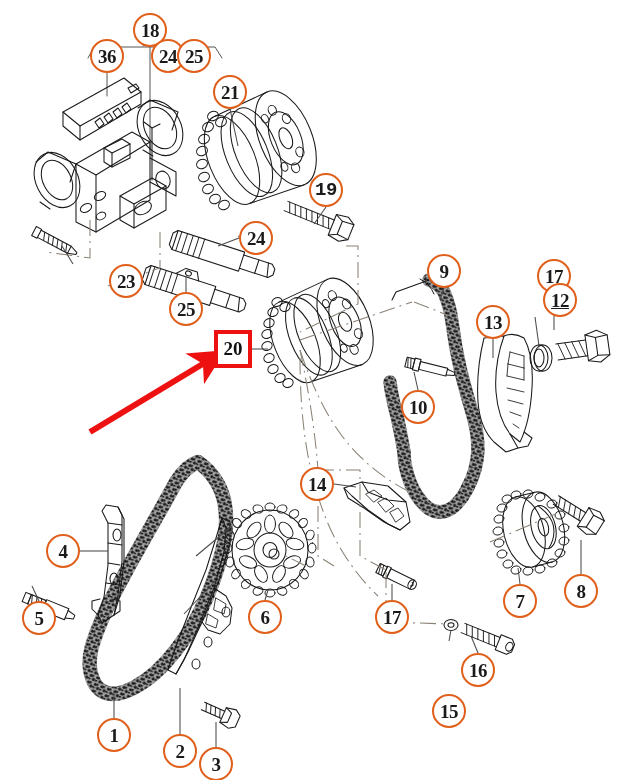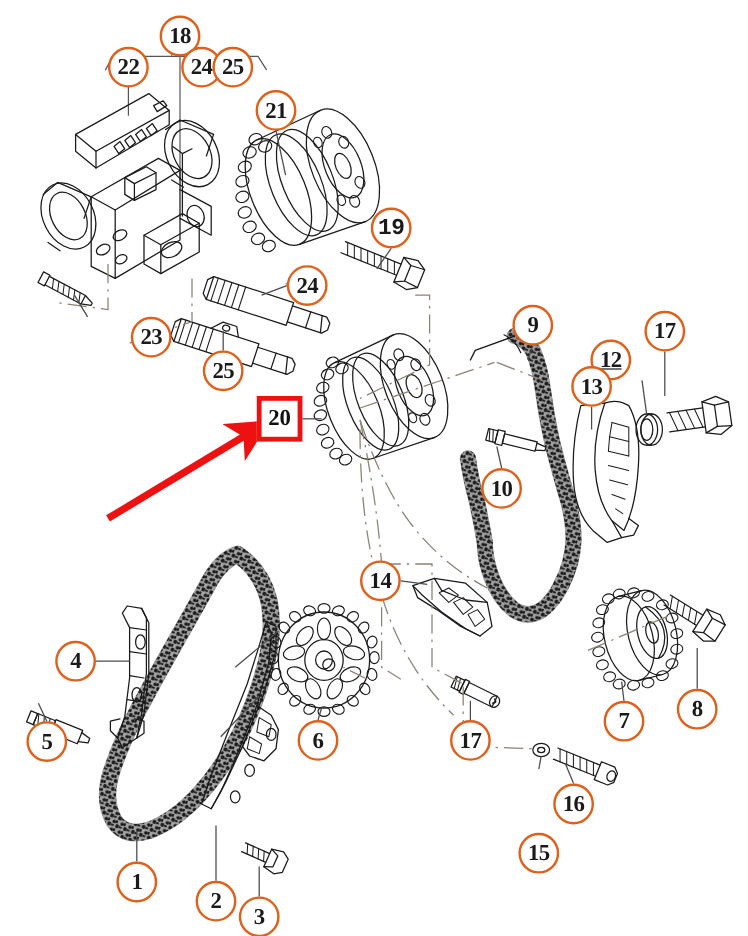--- a/index.html
+++ b/index.html
@@ -460,31 +460,31 @@
       <path d="M180 734 L180 688"></path>
       <path d="M216 747 L216 722"></path>
       <path d="M250 349 L268 349"></path>
       <path d="M196 556 L232 526"></path>
       <path d="M184 614 L216 580"></path>
     </g>
   </svg>
 
   <div id="callout-layer">
       <div class="callout" style="left: 150px; top: 30px;">18</div>
-      <div class="callout" style="left: 107px; top: 56px;">22</div>
+      <div class="callout" style="left: 107px; top: 56px;">36</div>
       <div class="callout" style="left: 168px; top: 56px;">24</div>
       <div class="callout" style="left: 194px; top: 56px;">25</div>
       <div class="callout" style="left: 230px; top: 92px;">21</div>
       <div class="callout" style="left: 326px; top: 190px; font-family: Liberation Mono, monospace;">19</div>
       <div class="callout" style="left: 256px; top: 238px;">24</div>
       <div class="callout" style="left: 73px; top: 281px; margin-left: 36px;">23</div>
       <div class="callout" style="left: 186px; top: 309px;">25</div>
       <div class="callout" style="left: 444px; top: 271px;">9</div>
       <div class="callout" style="left: 554px; top: 276px;">17</div>
-      <div class="callout" style="left: 509px; top: 300px; text-decoration: underline;">12</div>
+      <div class="callout" style="left: 560px; top: 300px; text-decoration: underline;">12</div>
       <div class="callout" style="left: 493px; top: 322px;">13</div>
       <div class="callout" style="left: 418px; top: 407px;">10</div>
       <div class="callout" style="left: 317px; top: 484px;">14</div>
       <div class="callout" style="left: 63px; top: 551px;">4</div>
       <div class="callout" style="left: 39px; top: 618px;">5</div>
       <div class="callout" style="left: 265px; top: 617px;">6</div>
       <div class="callout" style="left: 520px; top: 601px;">7</div>
       <div class="callout" style="left: 581px; top: 591px;">8</div>
       <div class="callout" style="left: 392px; top: 617px;">17</div>
       <div class="callout" style="left: 449px; top: 658px; margin-top: 36px;">15</div>

